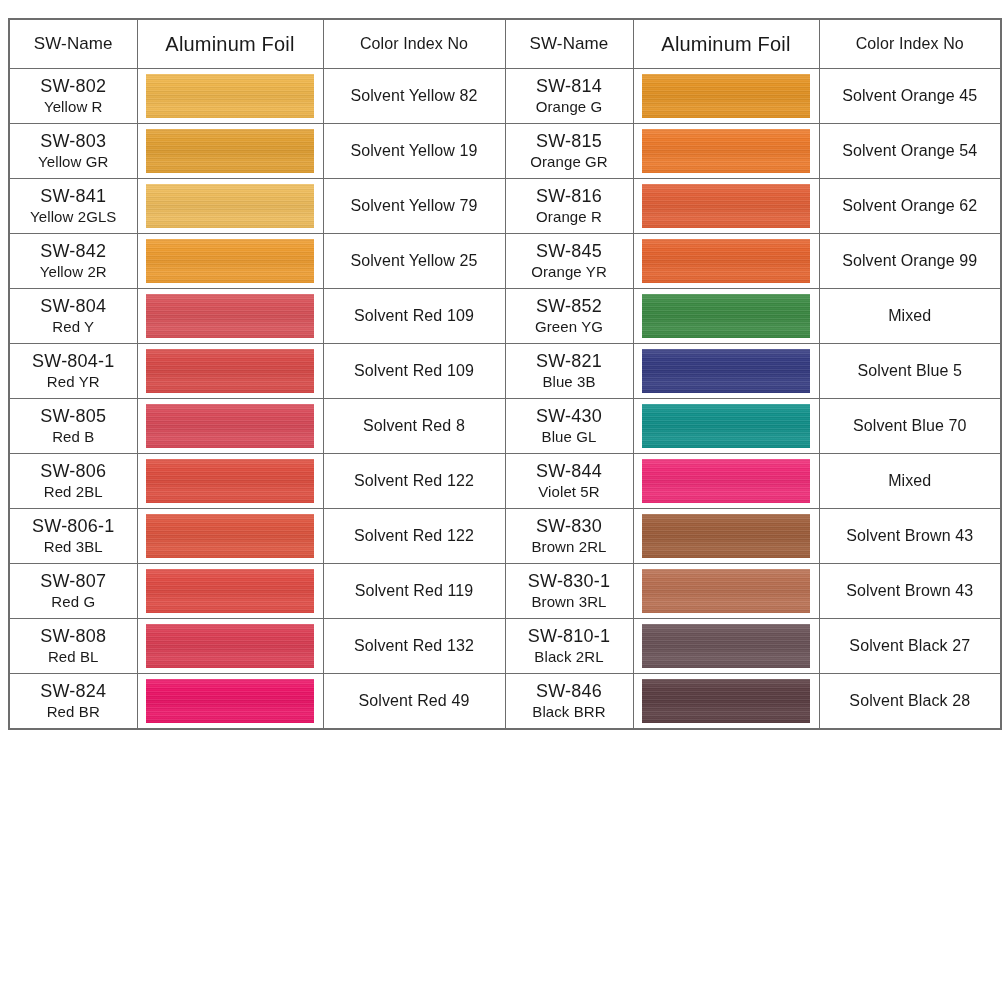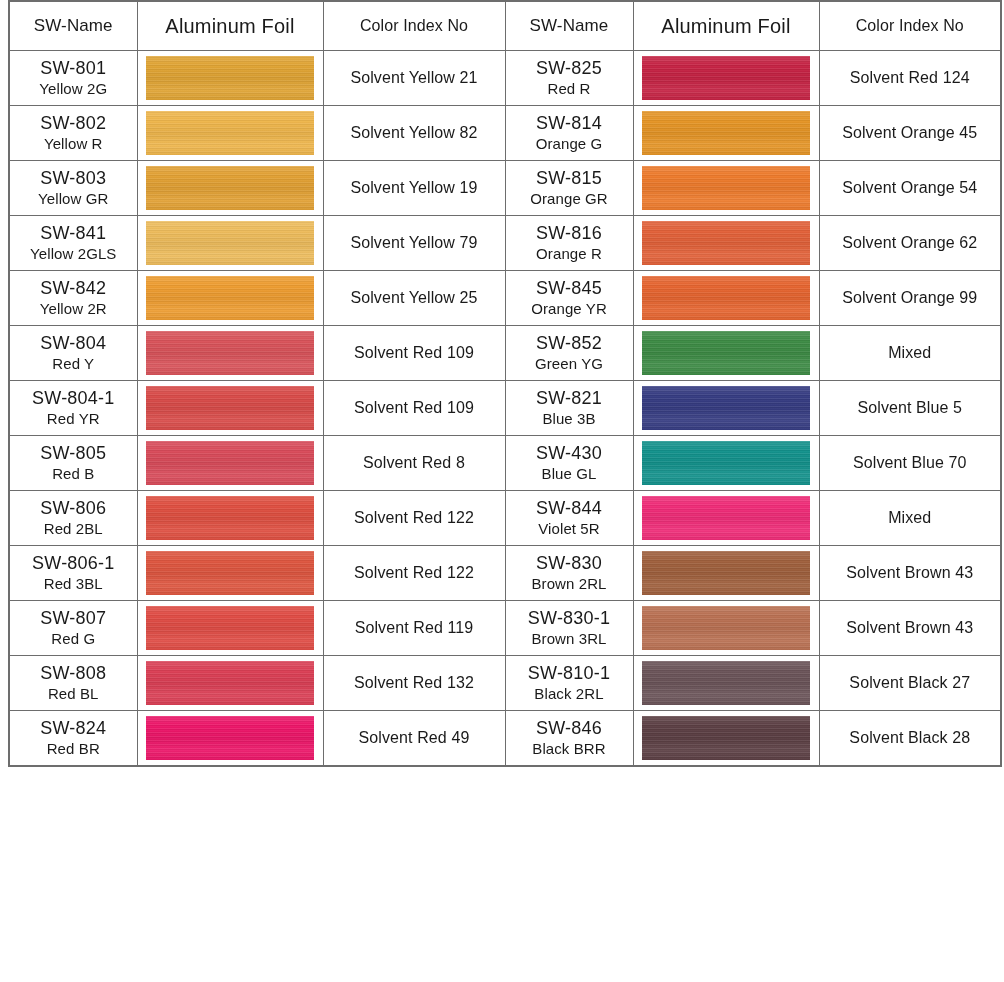--- a/index.html
+++ b/index.html
@@ -14,21 +14,21 @@
     font-family: "Liberation Sans", sans-serif;
     color: #1a1a1a;
     overflow: hidden;
   }
 
   #sheet {
     position: relative;
     width: 948px;
     height: 982px;
     box-sizing: border-box;
-    padding: 0 8px 10px 8px;
+    padding: 18px 8px 10px 8px;
   }
 
   .card-table {
     width: 988px;
     border-collapse: collapse;
     table-layout: fixed;
     border: 2px solid #6d6d6d;
   }
 
   .card-table col.c-name   { width: 128px; }
@@ -158,42 +158,20 @@
         <th class="hdr-foil">Aluminum  Foil</th>
         <th class="hdr-index">Color Index No</th>
         <th class="hdr-name">SW-Name</th>
         <th class="hdr-foil">Aluminum  Foil</th>
         <th class="hdr-index">Color Index No</th>
       </tr>
     </thead>
     <tbody id="card-body">
         <tr>
           <td class="cell-name">
-            <span class="name-code">SW-801</span>
-            <span class="name-sub">Yellow 2G</span>
-          </td>
-          <td class="cell-foil">
-            <div class="swatch-wrap">
-              <div class="swatch" style="background-color: rgb(224, 164, 52);"></div>
-            </div>
-          </td>
-          <td class="cell-index">Solvent Yellow 21</td>
-          <td class="cell-name">
-            <span class="name-code">SW-825</span>
-            <span class="name-sub">Red R</span>
-          </td>
-          <td class="cell-foil">
-            <div class="swatch-wrap">
-              <div class="swatch" style="background-color: rgb(198, 35, 68);"></div>
-            </div>
-          </td>
-          <td class="cell-index">Solvent Red 124</td>
-        </tr>
-        <tr>
-          <td class="cell-name">
             <span class="name-code">SW-802</span>
             <span class="name-sub">Yellow R</span>
           </td>
           <td class="cell-foil">
             <div class="swatch-wrap">
               <div class="swatch" style="background-color: rgb(239, 182, 76);"></div>
             </div>
           </td>
           <td class="cell-index">Solvent Yellow 82</td>
           <td class="cell-name">

